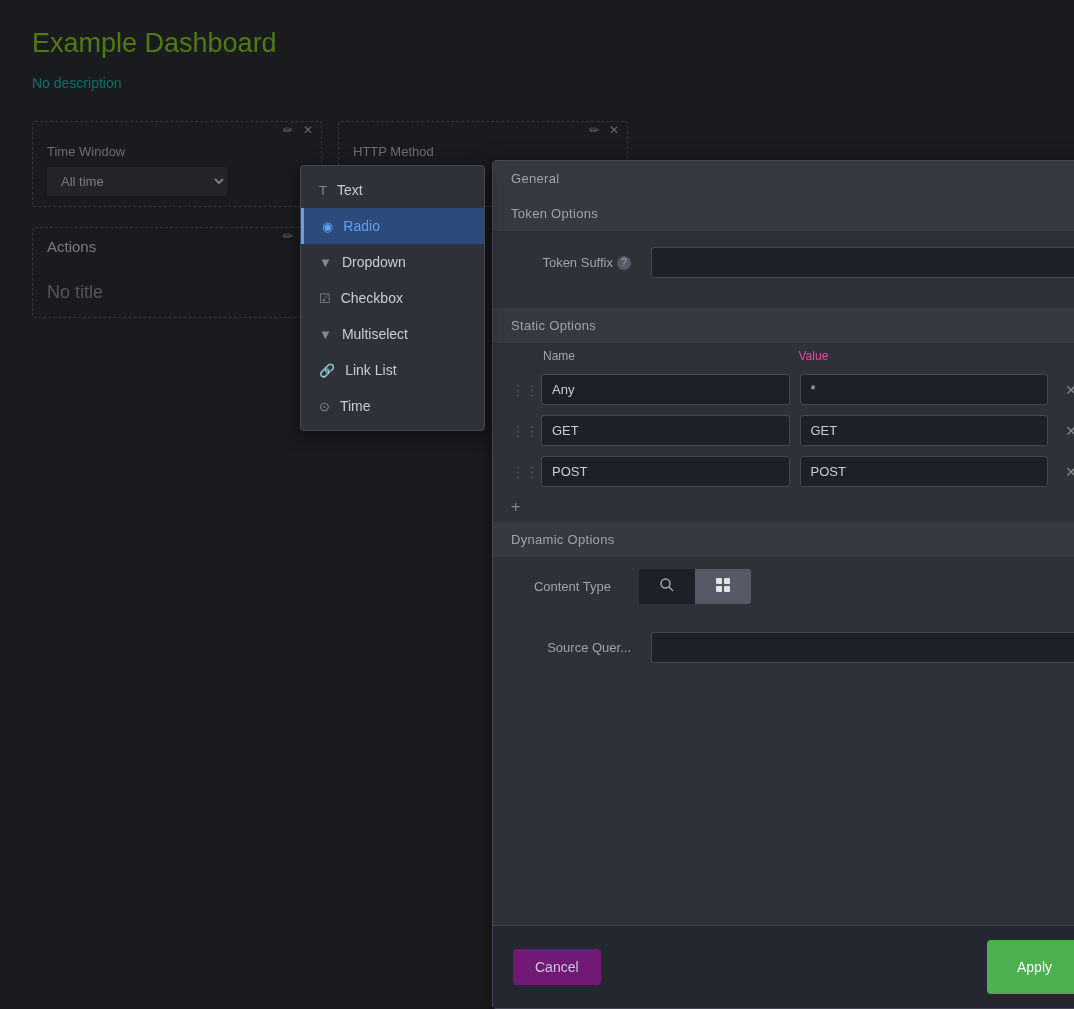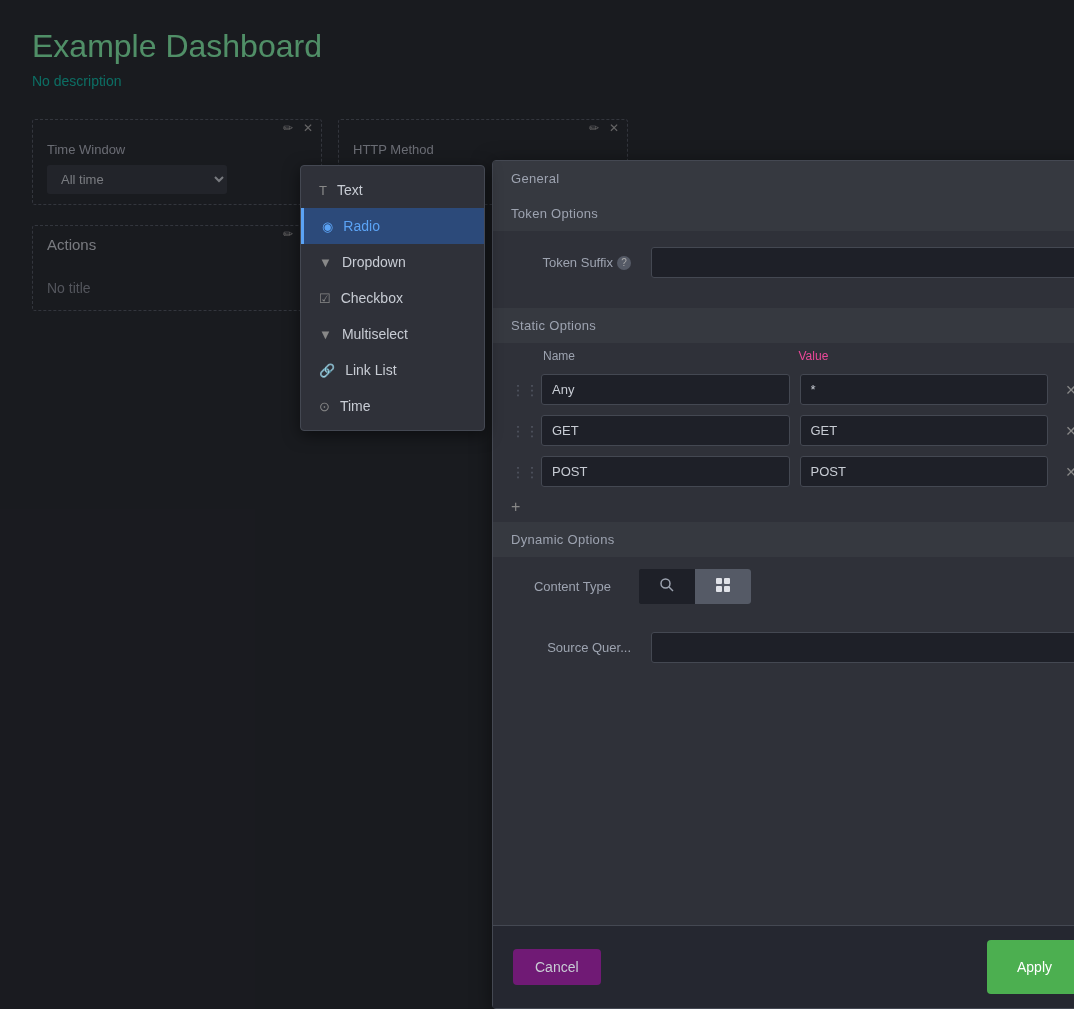--- a/index.html
+++ b/index.html
@@ -13,24 +13,24 @@
       position: relative;
     }
 
     
     .dashboard-bg {
       position: absolute;
       top: 0; left: 0; right: 0; bottom: 0;
       padding: 28px 32px;
     }
     .dashboard-title {
-      font-size: 32px;
-      color: #86efac;
+      font-size: 27px;
+      color: #84cc16;
       font-weight: 400;
-      margin-bottom: 8px;
+      margin-bottom: 16px;
     }
     .dashboard-desc {
       font-size: 14px;
       color: #14b8a6;
       margin-bottom: 30px;
     }
 
     .widget-row {
       display: flex;
       gap: 16px;
@@ -82,21 +82,21 @@
     .actions-widget {
       width: 290px;
       margin-top: 20px;
     }
     .actions-title {
       font-size: 15px;
       color: #c8ccd4;
       margin-bottom: 23px;
     }
     .no-title-label {
-      font-size: 14px;
+      font-size: 18px;
       color: #8a8e99;
       margin-top: 16px;
       padding: 4px 0;
     }
 
     
     .overlay-backdrop {
       position: absolute;
       top: 0; left: 0; right: 0; bottom: 0;
       background: rgba(0,0,0,0.4);

